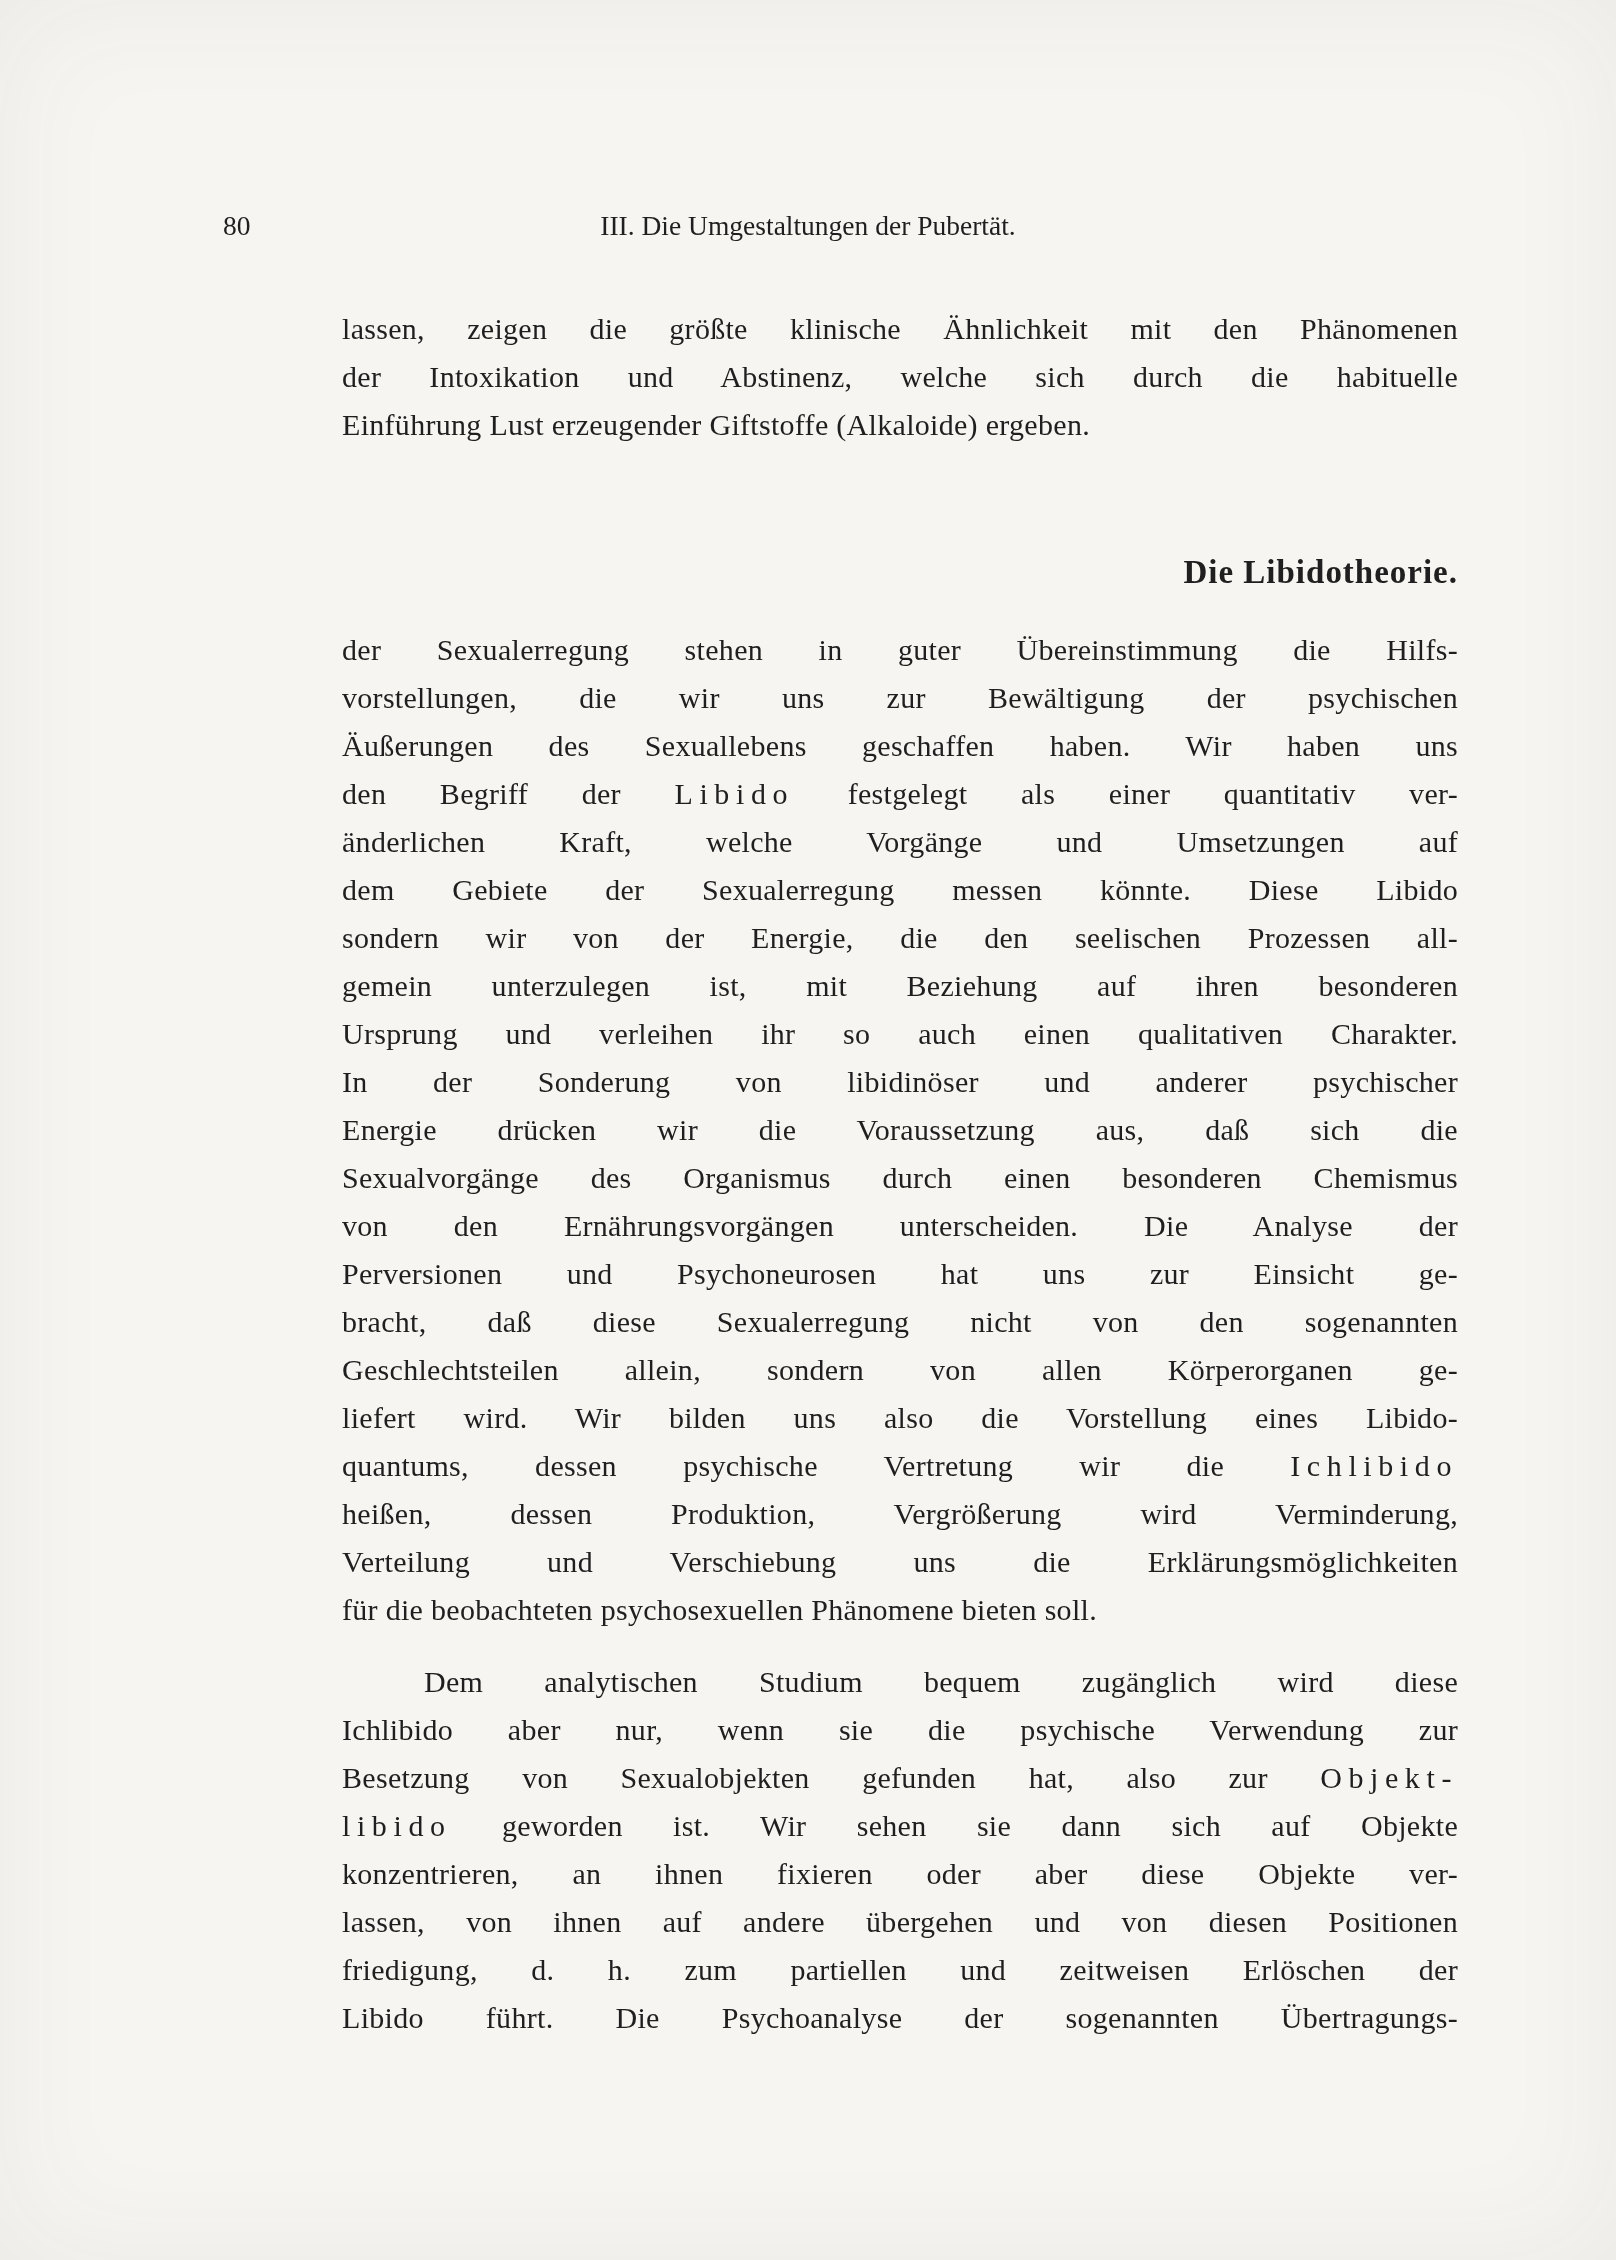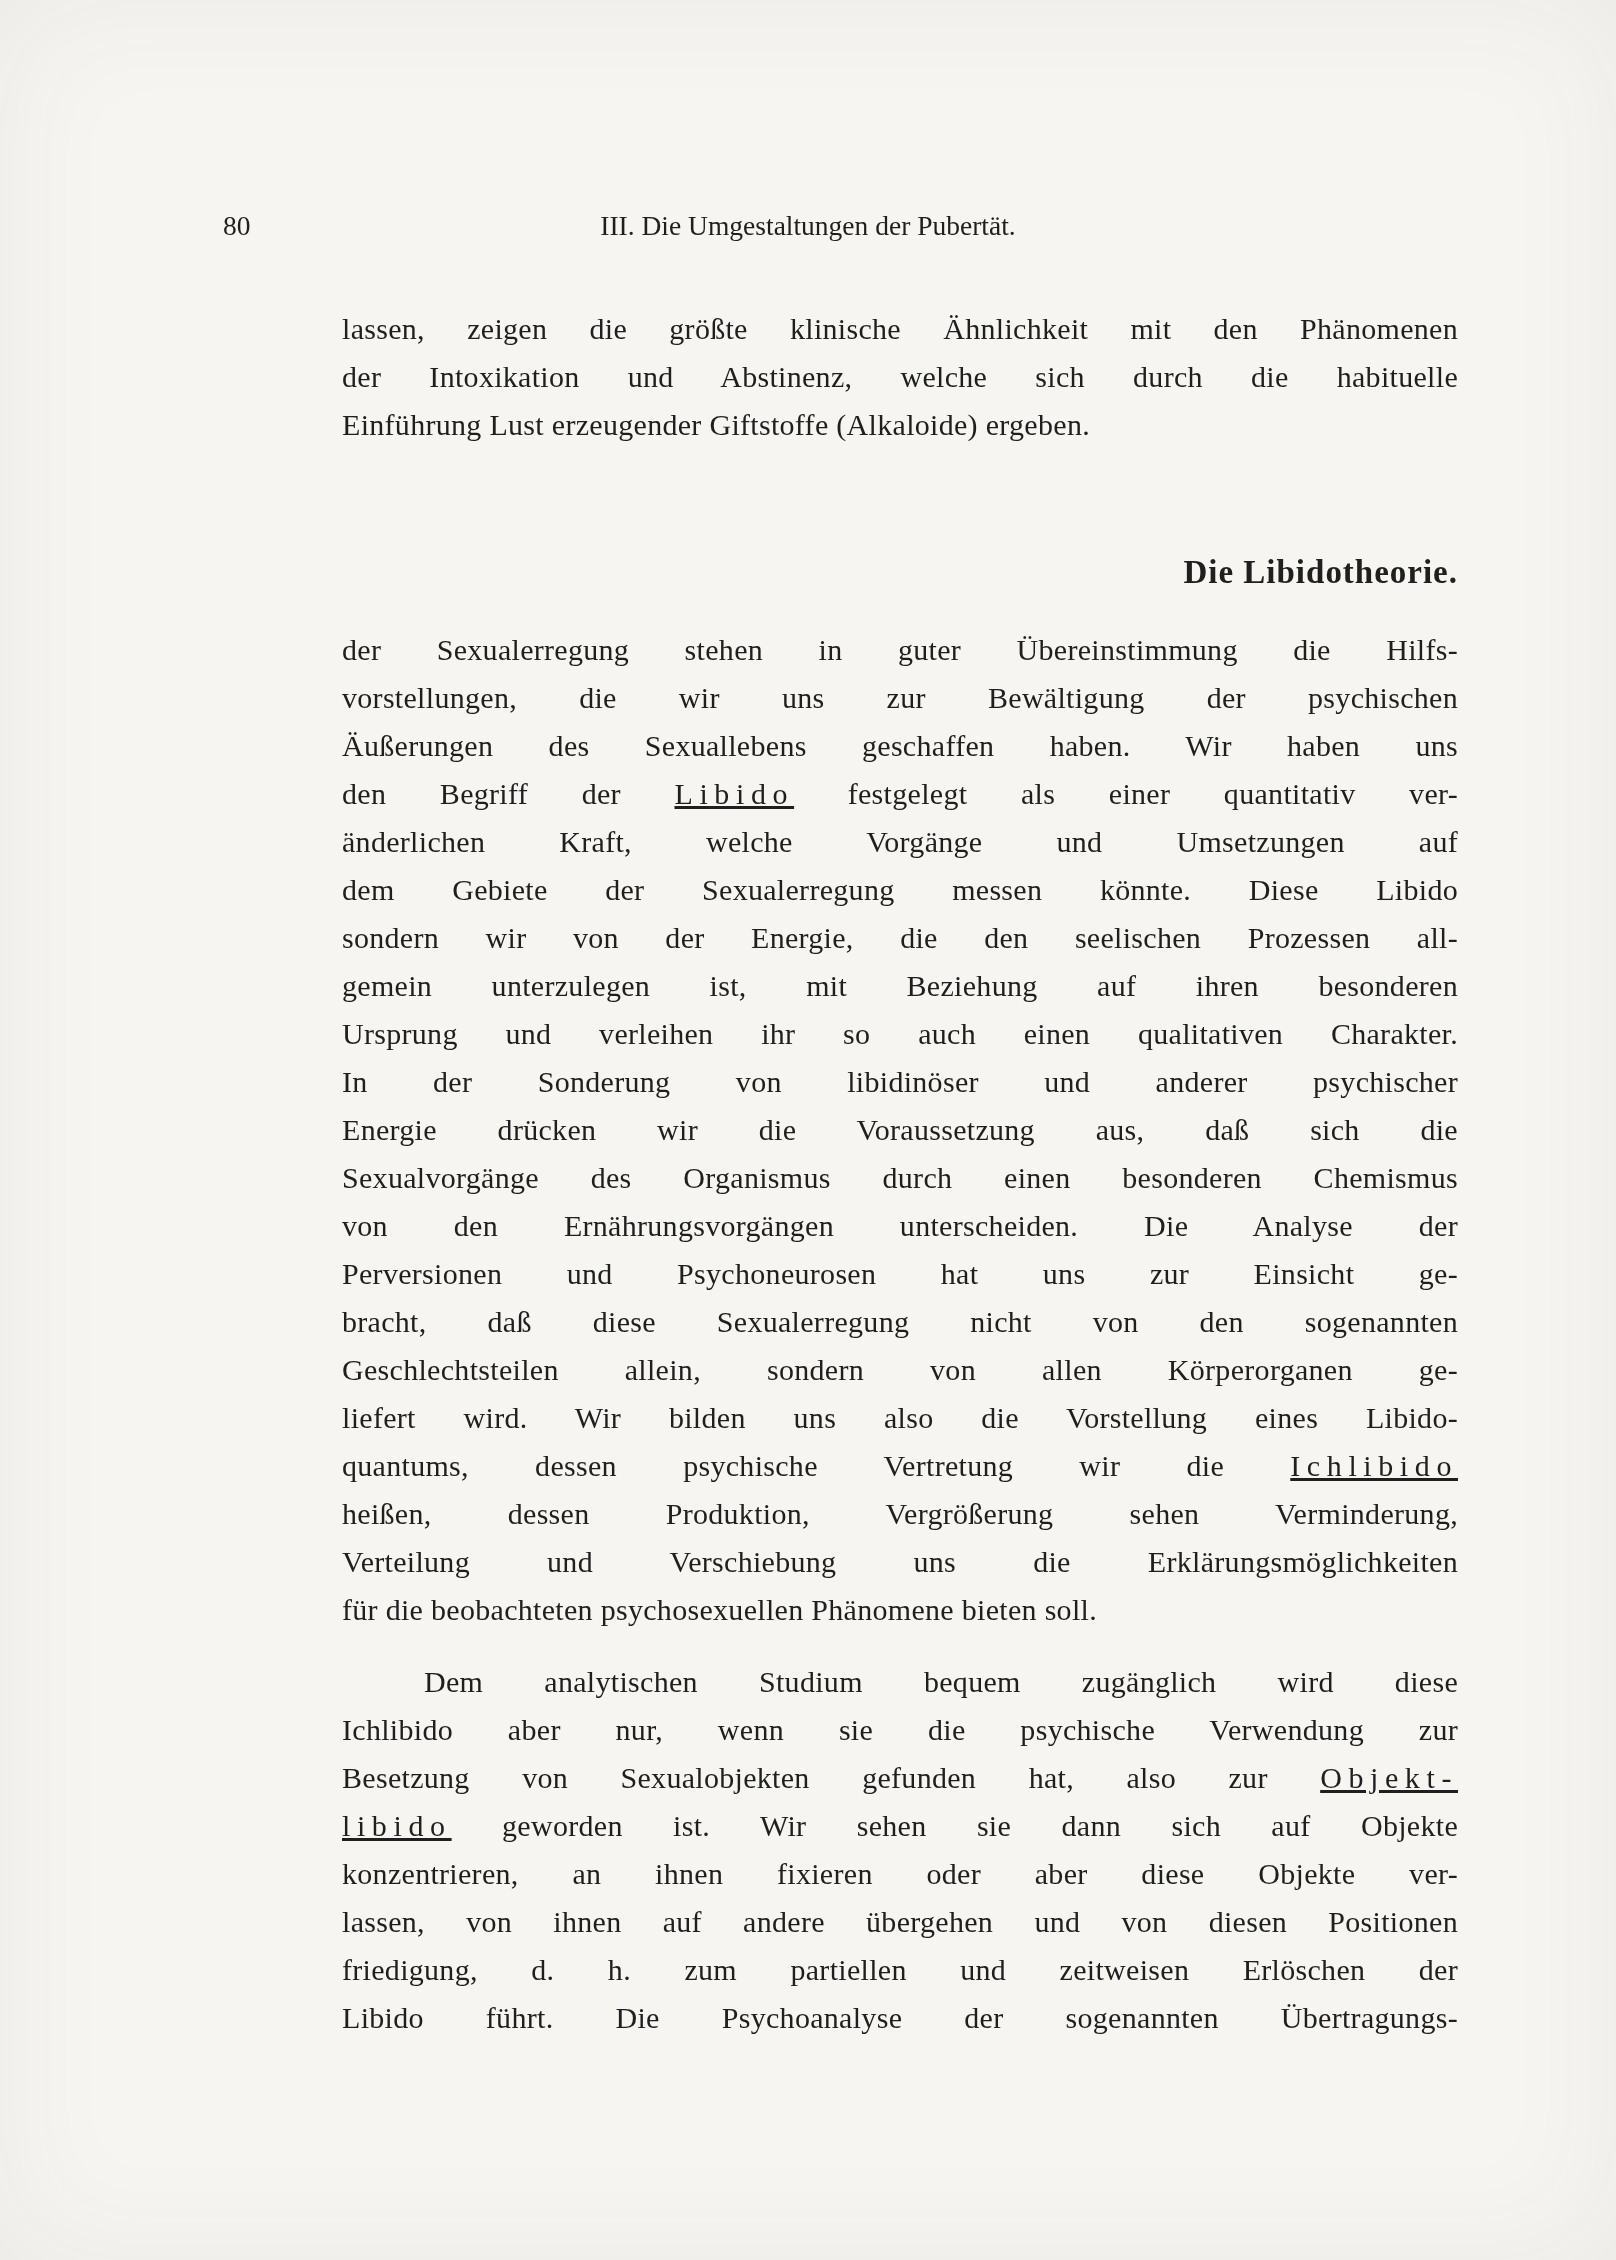--- a/index.html
+++ b/index.html
@@ -53,21 +53,20 @@
     letter-spacing: 0.01em;
   }
   .line.last {
     text-align-last: left;
   }
   .line.indent {
     text-indent: 82px;
   }
   .sperr {
     letter-spacing: 0.22em;
-    text-decoration: underline;
   }
   .section-heading {
     text-align: right;
     font-weight: bold;
     font-size: 33px;
     line-height: 48px;
     margin: 99px 0 30px 0;
     letter-spacing: 0.03em;
   }
   .paragraph + .paragraph {
@@ -101,21 +100,21 @@
         <div class="line"><span>Ursprung und verleihen ihr so auch einen qualitativen Charakter.</span></div>
         <div class="line"><span>In der Sonderung von libidinöser und anderer psychischer</span></div>
         <div class="line"><span>Energie drücken wir die Voraussetzung aus, daß sich die</span></div>
         <div class="line"><span>Sexualvorgänge des Organismus durch einen besonderen Chemismus</span></div>
         <div class="line"><span>von den Ernährungsvorgängen unterscheiden. Die Analyse der</span></div>
         <div class="line"><span>Perversionen und Psychoneurosen hat uns zur Einsicht ge-</span></div>
         <div class="line"><span>bracht, daß diese Sexualerregung nicht von den sogenannten</span></div>
         <div class="line"><span>Geschlechtsteilen allein, sondern von allen Körperorganen ge-</span></div>
         <div class="line"><span>liefert wird. Wir bilden uns also die Vorstellung eines Libido-</span></div>
         <div class="line"><span>quantums, dessen psychische Vertretung wir die </span><span class="sperr">Ichlibido</span></div>
-        <div class="line"><span>heißen, dessen Produktion, Vergrößerung sehen Verminderung,</span></div>
+        <div class="line"><span>heißen, dessen Produktion, Vergrößerung wird Verminderung,</span></div>
         <div class="line"><span>Verteilung und Verschiebung uns die Erklärungsmöglichkeiten</span></div>
         <div class="line last"><span>für die beobachteten psychosexuellen Phänomene bieten soll.</span></div>
       </div>
       <div class="paragraph">
         <div class="line indent"><span>Dem analytischen Studium bequem zugänglich wird diese</span></div>
         <div class="line"><span>Ichlibido aber nur, wenn sie die psychische Verwendung zur</span></div>
         <div class="line"><span>Besetzung von Sexualobjekten gefunden hat, also zur </span><span class="sperr">Objekt-</span></div>
         <div class="line"><span class="sperr">libido</span><span> geworden ist. Wir sehen sie dann sich auf Objekte</span></div>
         <div class="line"><span>konzentrieren, an ihnen fixieren oder aber diese Objekte ver-</span></div>
         <div class="line"><span>lassen, von ihnen auf andere übergehen und von diesen Positionen</span></div>

